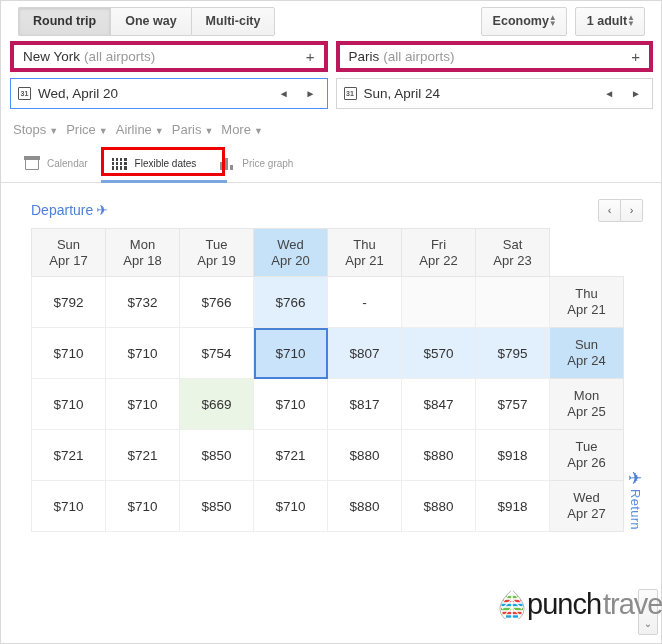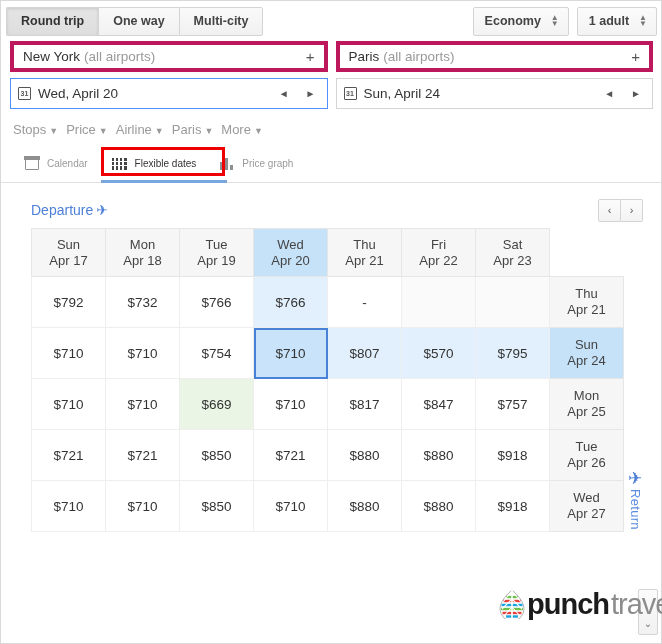--- a/index.html
+++ b/index.html
@@ -7,32 +7,32 @@
     width:662px;height:644px;
     background:#fff;
     font-family:"Liberation Sans",sans-serif;
     font-size:13px;color:#222;
     overflow:hidden;
   }
   .app{position:relative;width:662px;height:644px;box-sizing:border-box;
        border:1px solid #d9d9d9;background:#fff;}
 
   
-  .toprow{display:flex;align-items:center;height:40px;padding:0 4px;box-sizing:border-box;}
+  .toprow{display:flex;align-items:center;height:40px;padding:0 16px;box-sizing:border-box;}
   .segbtns{display:flex;margin-left:1px;}
   .segbtn{height:27px;line-height:27px;padding:0 14px;
           border:1px solid #d4d4d4;border-right:none;
           background:linear-gradient(#f9f9f9,#f1f1f1);
           color:#444;font-size:12.5px;font-weight:bold;cursor:pointer;}
   .segbtn:first-child{border-radius:2px 0 0 2px;}
   .segbtn:last-child{border-right:1px solid #d4d4d4;border-radius:0 2px 2px 0;}
   .segbtn.active{background:linear-gradient(#e4e4e4,#dedede);
                  box-shadow:inset 0 1px 3px rgba(0,0,0,.12);color:#333;}
   .spacer{flex:1;}
-  .pillbtn{height:27px;display:flex;align-items:center;gap:10px;
+  .pillbtn{height:27px;display:flex;align-items:center;gap:0;
            padding:0 9px 0 11px;margin-left:8px;
            border:1px solid #d4d4d4;border-radius:2px;
            background:linear-gradient(#fbfbfb,#f3f3f3);
            color:#444;font-size:12.5px;font-weight:bold;cursor:pointer;}
   .updown{display:flex;flex-direction:column;line-height:0;color:#777;}
   .updown i{font-style:normal;font-size:8px;line-height:6px;}
 
   
   .fieldrow{display:flex;gap:8px;padding:0 8px 0 9px;box-sizing:border-box;}
   .field{flex:1;height:31px;border:4px solid #be185d;background:#fff;
@@ -125,21 +125,21 @@
   .scrollthumb{position:absolute;right:3px;bottom:8px;width:20px;height:46px;
           border:1px solid #d4d4d4;background:linear-gradient(#fbfbfb,#f1f1f1);
           border-radius:2px;display:flex;align-items:flex-end;
           justify-content:center;padding-bottom:5px;box-sizing:border-box;
           color:#777;font-size:10px;}
 
   
   .wm{position:absolute;left:498px;top:588px;display:flex;align-items:center;
       gap:2px;pointer-events:none;}
   .wm .wtxt{font-size:29px;line-height:29px;letter-spacing:-1px;}
-  .wm .b{font-weight:bold;color:#1b1b1b;}
+  .wm .b{font-weight:normal;color:#1b1b1b;}
   .wm .g{color:#8c8c8c;}
 </style>
 </head>
 <body>
 
 <div class="app">
 
   <div class="toprow">
     <div class="segbtns">
       <div class="segbtn active">Round trip</div>

